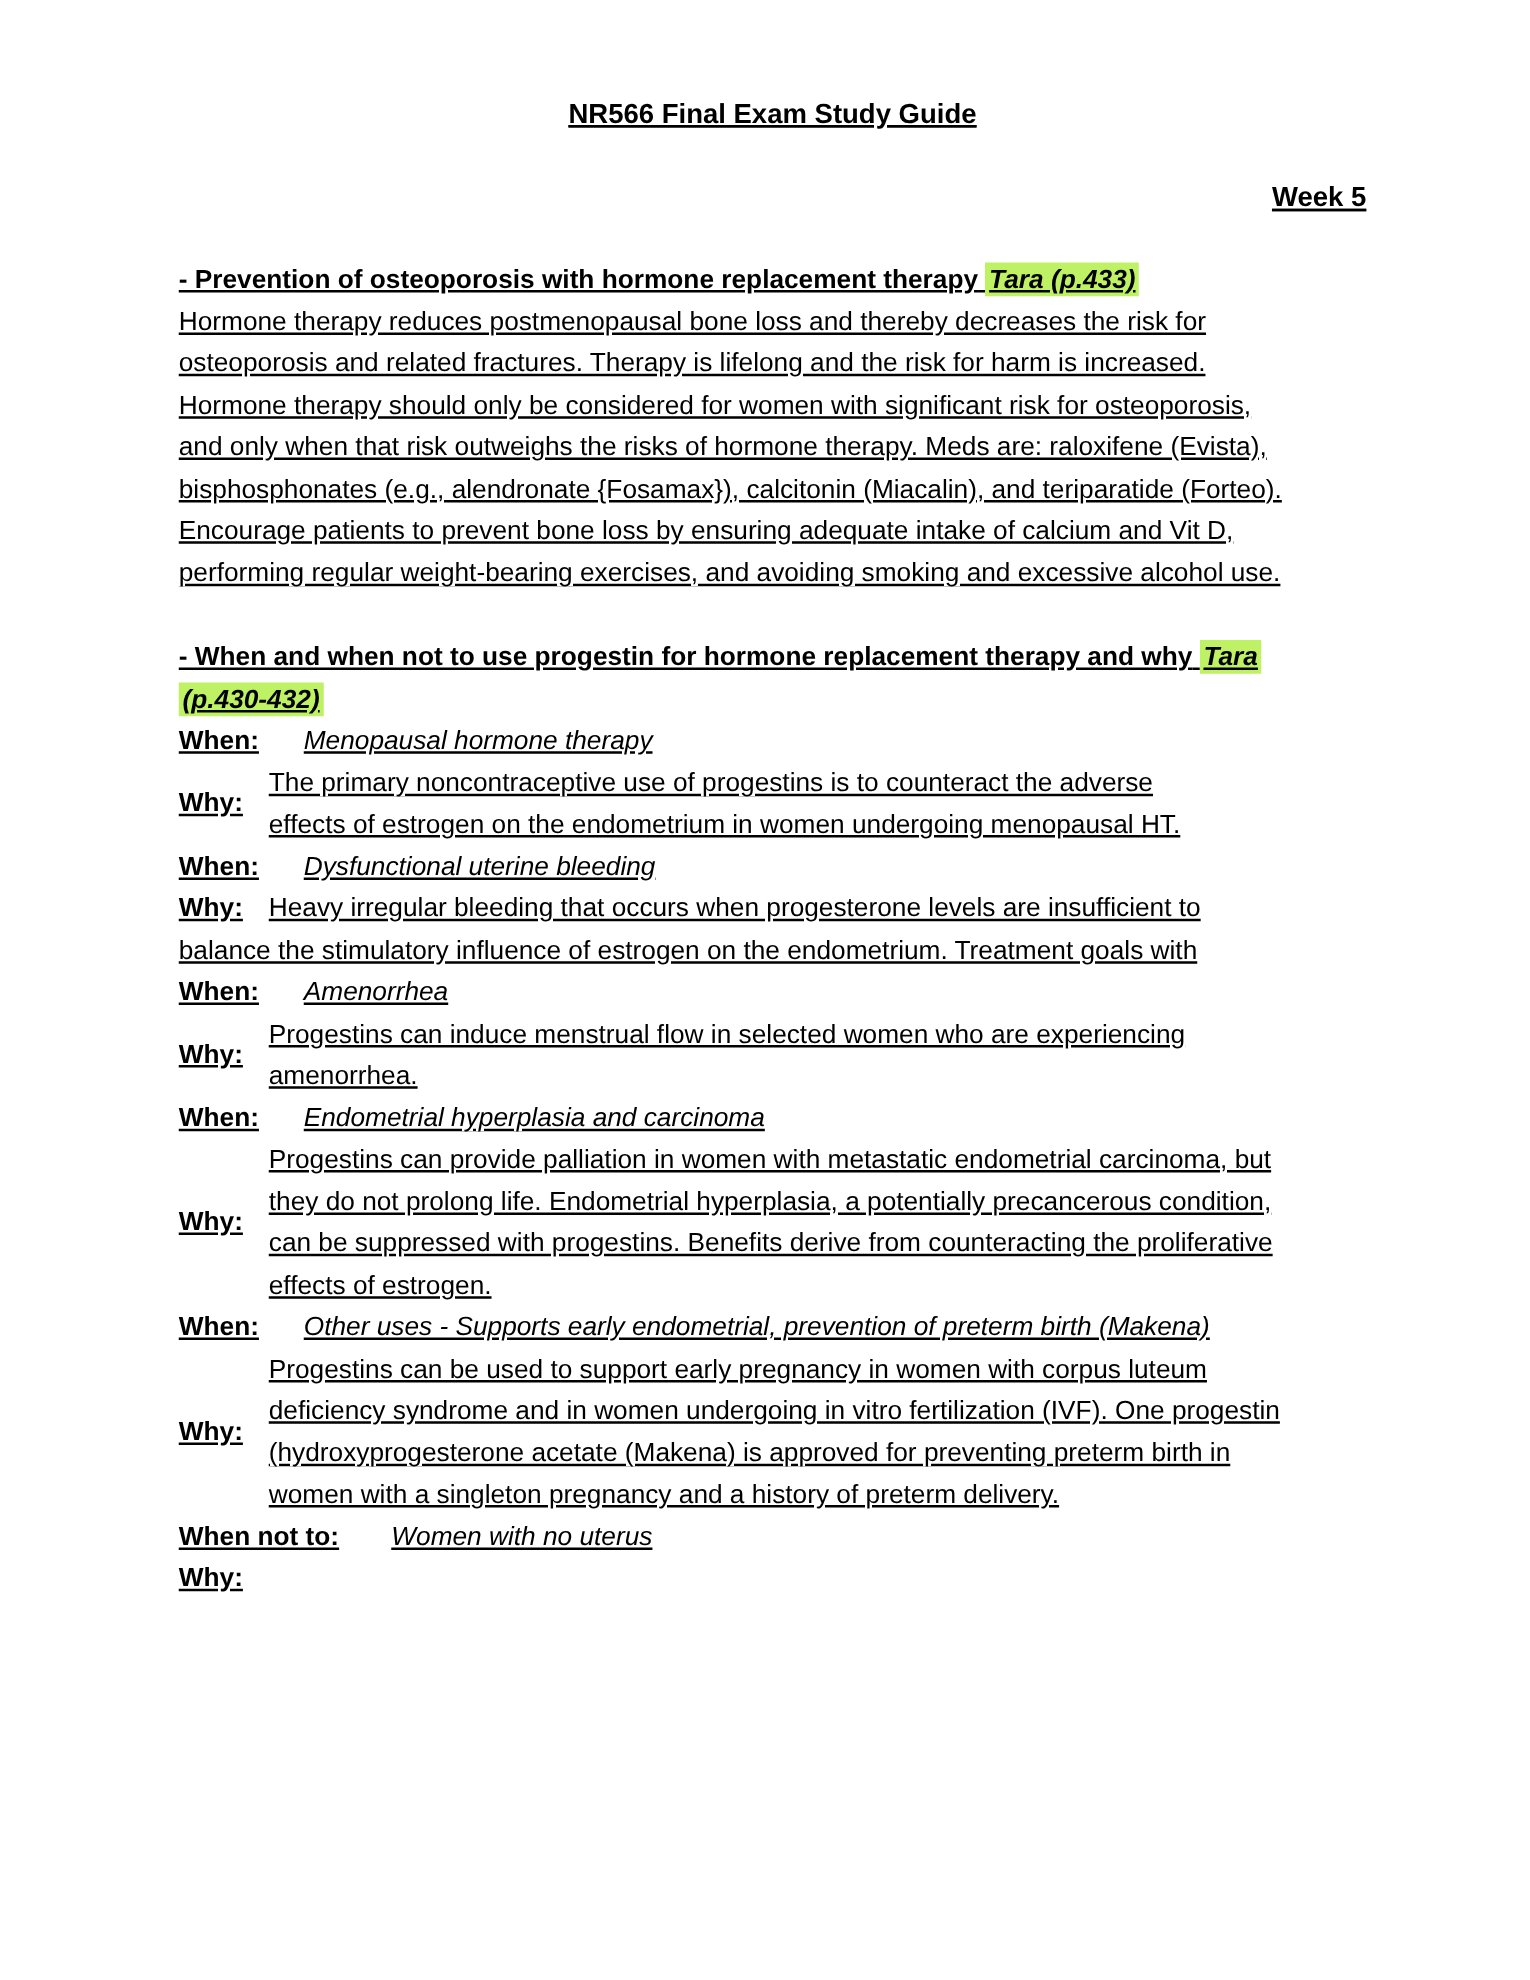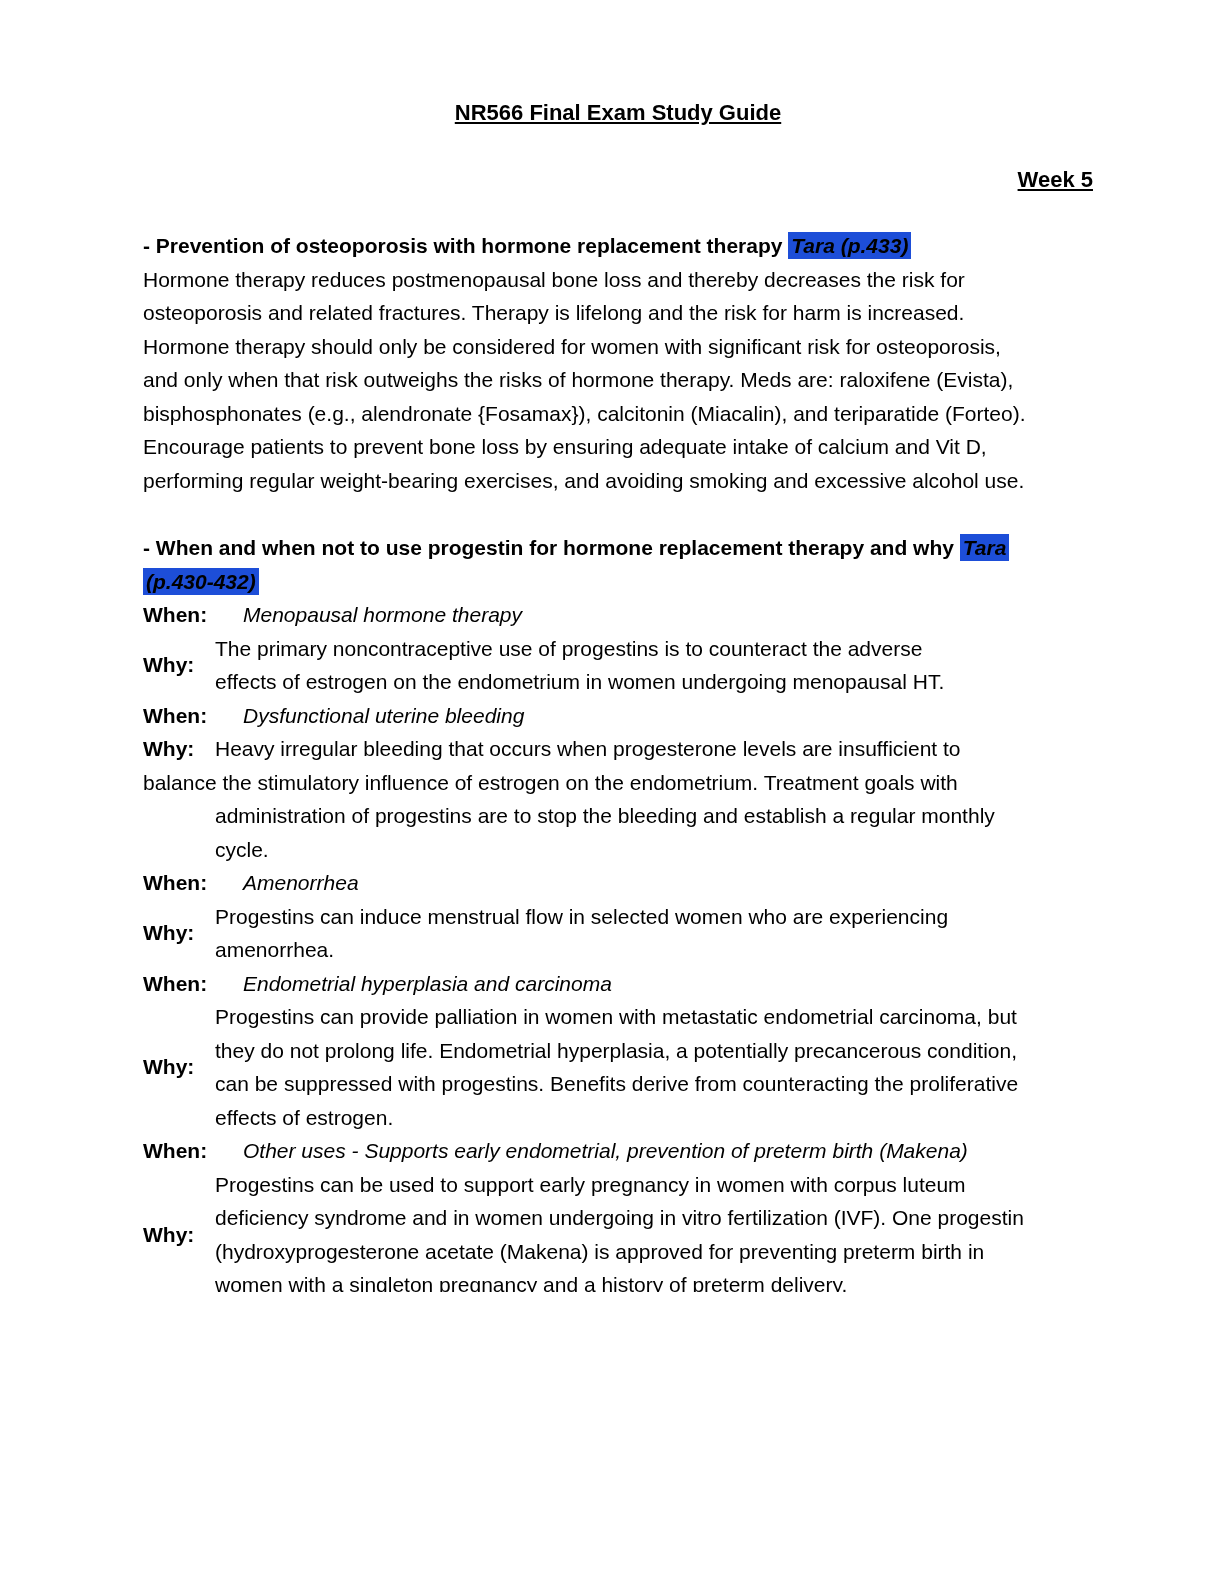--- a/index.html
+++ b/index.html
@@ -2,45 +2,46 @@
 <html><head>
 <meta charset="utf-8">
 <style>
   html, body { margin: 0; padding: 0; background: #ffffff; }
   .page {
     position: relative;
     width: 1224px;
     height: 1292px;
     background: #ffffff;
     box-sizing: border-box;
-    padding: 96px 131px 40px 143px;
+    padding: 74px 131px 40px 143px;
     font-family: "Liberation Sans", "DejaVu Sans", sans-serif;
     font-size: 21px;
     line-height: 33.5px;
     color: #000000;
     overflow: hidden;
+    text-decoration: underline;
   }
   .doc-title {
     text-align: center;
     font-size: 22px;
     font-weight: 700;
     text-decoration: underline;
     margin: 0 0 33px 0;
   }
   .week-title {
     text-align: right;
     font-size: 22px;
     font-weight: 700;
     text-decoration: underline;
     margin: 0 0 33px 0;
   }
   .sec-heading { font-weight: 700; margin: 0; }
   .h-pink { color: #000000; font-weight: 700; }
   .hl {
-    background: #1d4ed8;
+    background: #bef264;
     color: #000000;
     font-style: italic;
     font-weight: 700;
     padding: 2px 3px;
   }
   .body-par {
     white-space: pre-line;
     margin: 0 0 34px 0;
   }
   .sec1 { margin: 0 0 34px 0; }
@@ -93,25 +94,20 @@
 
     <div class="row">
       <span class="lbl">When:</span>
       <span class="txt it">Dysfunctional uterine bleeding</span>
     </div>
     <div class="row">
       <span class="lbl">Why:</span>
       <span class="txt">Heavy irregular bleeding that occurs when progesterone levels are insufficient to</span>
     </div>
     <div class="plain-line">balance the stimulatory influence of estrogen on the endometrium. Treatment goals with</div>
-    <div class="row">
-      <span class="lbl"></span>
-      <span class="txt">administration of progestins are to stop the bleeding and establish a regular monthly
-cycle.</span>
-    </div>
 
     <div class="row">
       <span class="lbl">When:</span>
       <span class="txt it">Amenorrhea</span>
     </div>
     <div class="row">
       <span class="lbl">Why:</span>
       <span class="txt">Progestins can induce menstrual flow in selected women who are experiencing
 amenorrhea.</span>
     </div>

